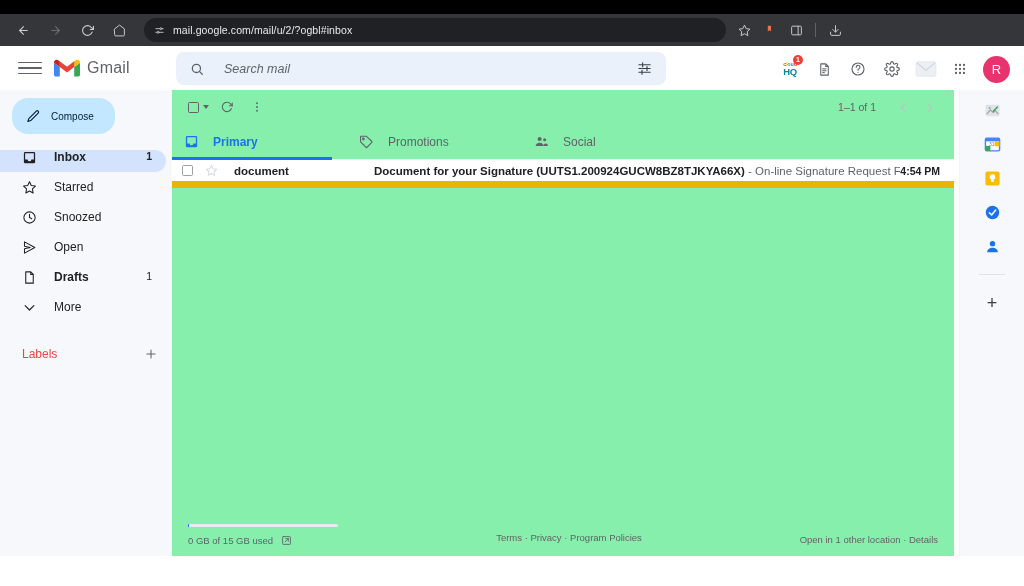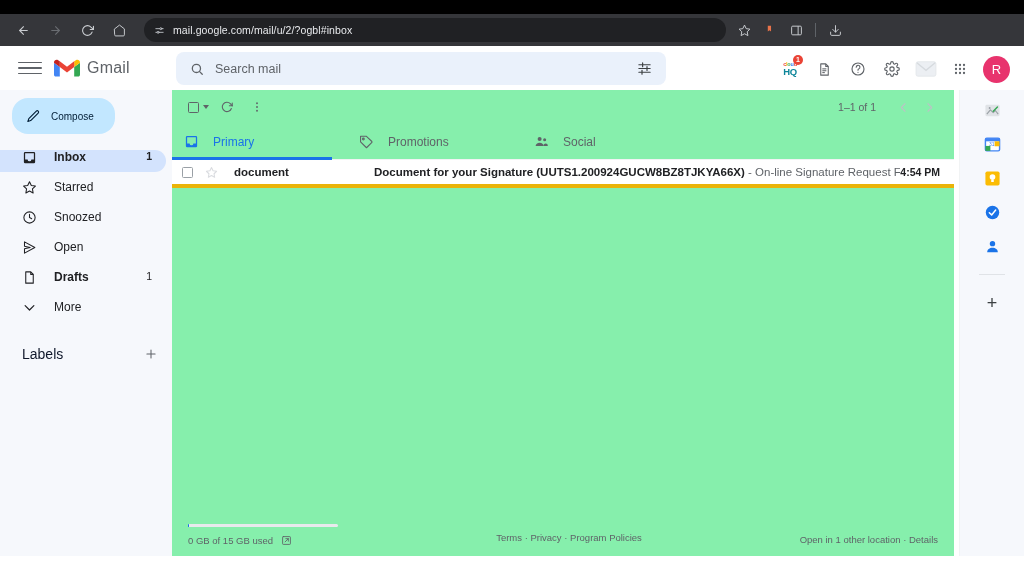--- a/index.html
+++ b/index.html
@@ -50,21 +50,22 @@
   .gm-logo-word { font-size: 16px; color: #5f6368; letter-spacing: .2px; }
 
   .search-wrap {
     position: absolute; left: 176px; top: 52px; width: 490px; height: 33px;
     background: #eaf1fb; border-radius: 8px; display:flex; align-items:center; padding: 0 14px;
   }
   .search-ico { color:#5f6368; display:flex; align-items:center; }
   .search-input {
     flex: 1; border: none; outline: none; background: transparent;
     font-family: "Liberation Sans", sans-serif; font-size: 12.5px; color: #737373;
-    margin-left: 11px;
+    margin-left: 20px;
+    font-style: italic;
   }
   .search-input::placeholder { color:#5f6368; }
   .tune-ico { color:#3c4043; display:flex; align-items:center; }
 
   .header-actions {
     position: absolute; right: 14px; top: 52px; height: 34px;
     display: flex; align-items: center; gap: 8px;
   }
   .hact {
     width: 26px; height: 26px; display:flex; align-items:center; justify-content:center;
@@ -107,21 +108,21 @@
   .nav-ico { width: 15px; height: 15px; display:flex; align-items:center; justify-content:center; color:#202124; flex: 0 0 15px; }
   .nav-label { font-size: 12px; color: #202124; flex: 1; }
   .nav-item.active .nav-label,
   .nav-item.bold .nav-label { font-weight: bold; }
   .nav-count { font-size: 10.5px; color: #202124; }
   .nav-item.active .nav-count { font-weight: bold; }
   .labels-row {
     display:flex; align-items:center; justify-content: space-between;
     padding: 0 20px 0 22px; margin-top: 22px; height: 20px;
   }
-  .labels-title { font-size: 14px; color: #0f172a; }
+  .labels-title { font-size: 12px; color: #ef4444; }
   .labels-plus { color:#5f6368; display:flex; align-items:center; cursor:pointer; }
 
   
   .mail-area {
     position: absolute; left: 172px; top: 90px; width: 782px; height: 466px;
     background: #86efac;
   }
   .list-toolbar { height: 34px; display:flex; align-items:center; padding-left: 10px; gap: 2px; position:relative; }
   .tb-btn { width: 28px; height: 28px; display:flex; align-items:center; justify-content:center; color:#5f6368; border-radius:50%; cursor:pointer; }
   .tb-select { display:flex; align-items:center; gap: 4px; padding: 0 2px 0 6px; height:28px; cursor:pointer; }
@@ -132,29 +133,29 @@
     display:flex; align-items:center; gap: 4px;
   }
   .pager-text { font-size: 10.5px; color: #5f6368; margin-right: 12px; }
   .pager-btn { width: 22px; height: 22px; display:flex; align-items:center; justify-content:center; color:#bdc1c6; cursor:pointer; }
 
   .tabs { height: 36px; display: flex; position: relative; border-bottom: 1px solid #f1f3f4; }
   .tab {
     width: 175px; display:flex; align-items:center; gap: 14px; padding-left: 12px;
     font-size: 12px; color: #5f6368; position: relative; cursor: pointer;
   }
-  .tab.active { color: #1a73e8; font-weight: normal; }
+  .tab.active { color: #1a73e8; font-weight: bold; }
   .tab.active::after {
     content: ''; position: absolute; left: 0; bottom: -1px; width: 160px; height: 3px; background:#1a73e8;
   }
   .tab-ico { display:flex; align-items:center; }
 
   .mail-row {
     height: 28px; display: flex; align-items: center; padding-left: 10px;
-    border-bottom: 4px solid #eab308; cursor: pointer; background: #fff;
+    border-bottom: 7px solid #eab308; cursor: pointer; background: #fff;
   }
   .mr-cbox { width: 11px; height: 11px; border: 1.4px solid #9aa0a6; border-radius: 1.5px; margin-right: 12px; }
   .mr-star { color: #dadce0; margin-right: 16px; display:flex; align-items:center; }
   .mr-sender { font-size: 11.5px; color: #202124; font-weight: bold; width: 140px; white-space: nowrap; overflow:hidden; }
   .mr-body { flex: 1; font-size: 11.5px; white-space: nowrap; overflow: hidden; }
   .mr-subject { color: #202124; font-weight: bold; }
   .mr-snippet { color: #5f6368; font-weight: normal; }
   .mr-time { font-size: 10.5px; color: #202124; font-weight: bold; padding-right: 14px; white-space: nowrap; }
 
   

